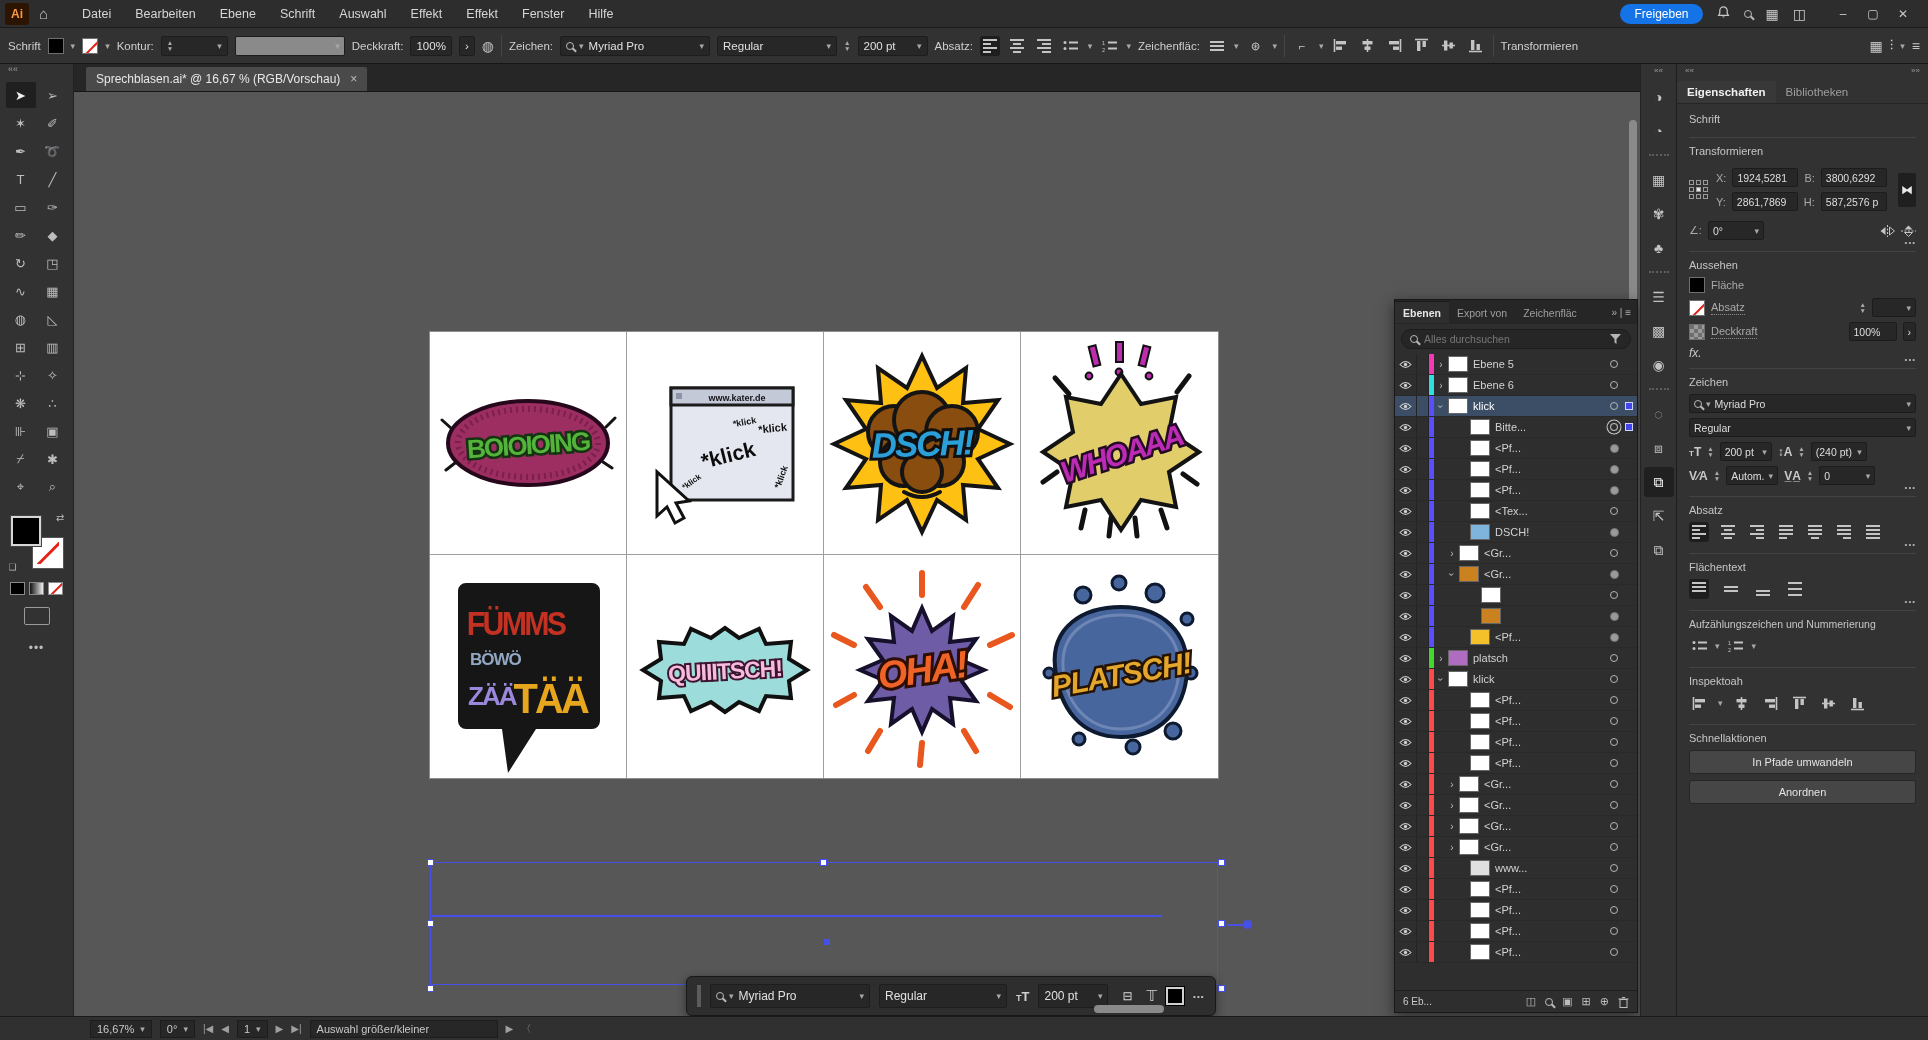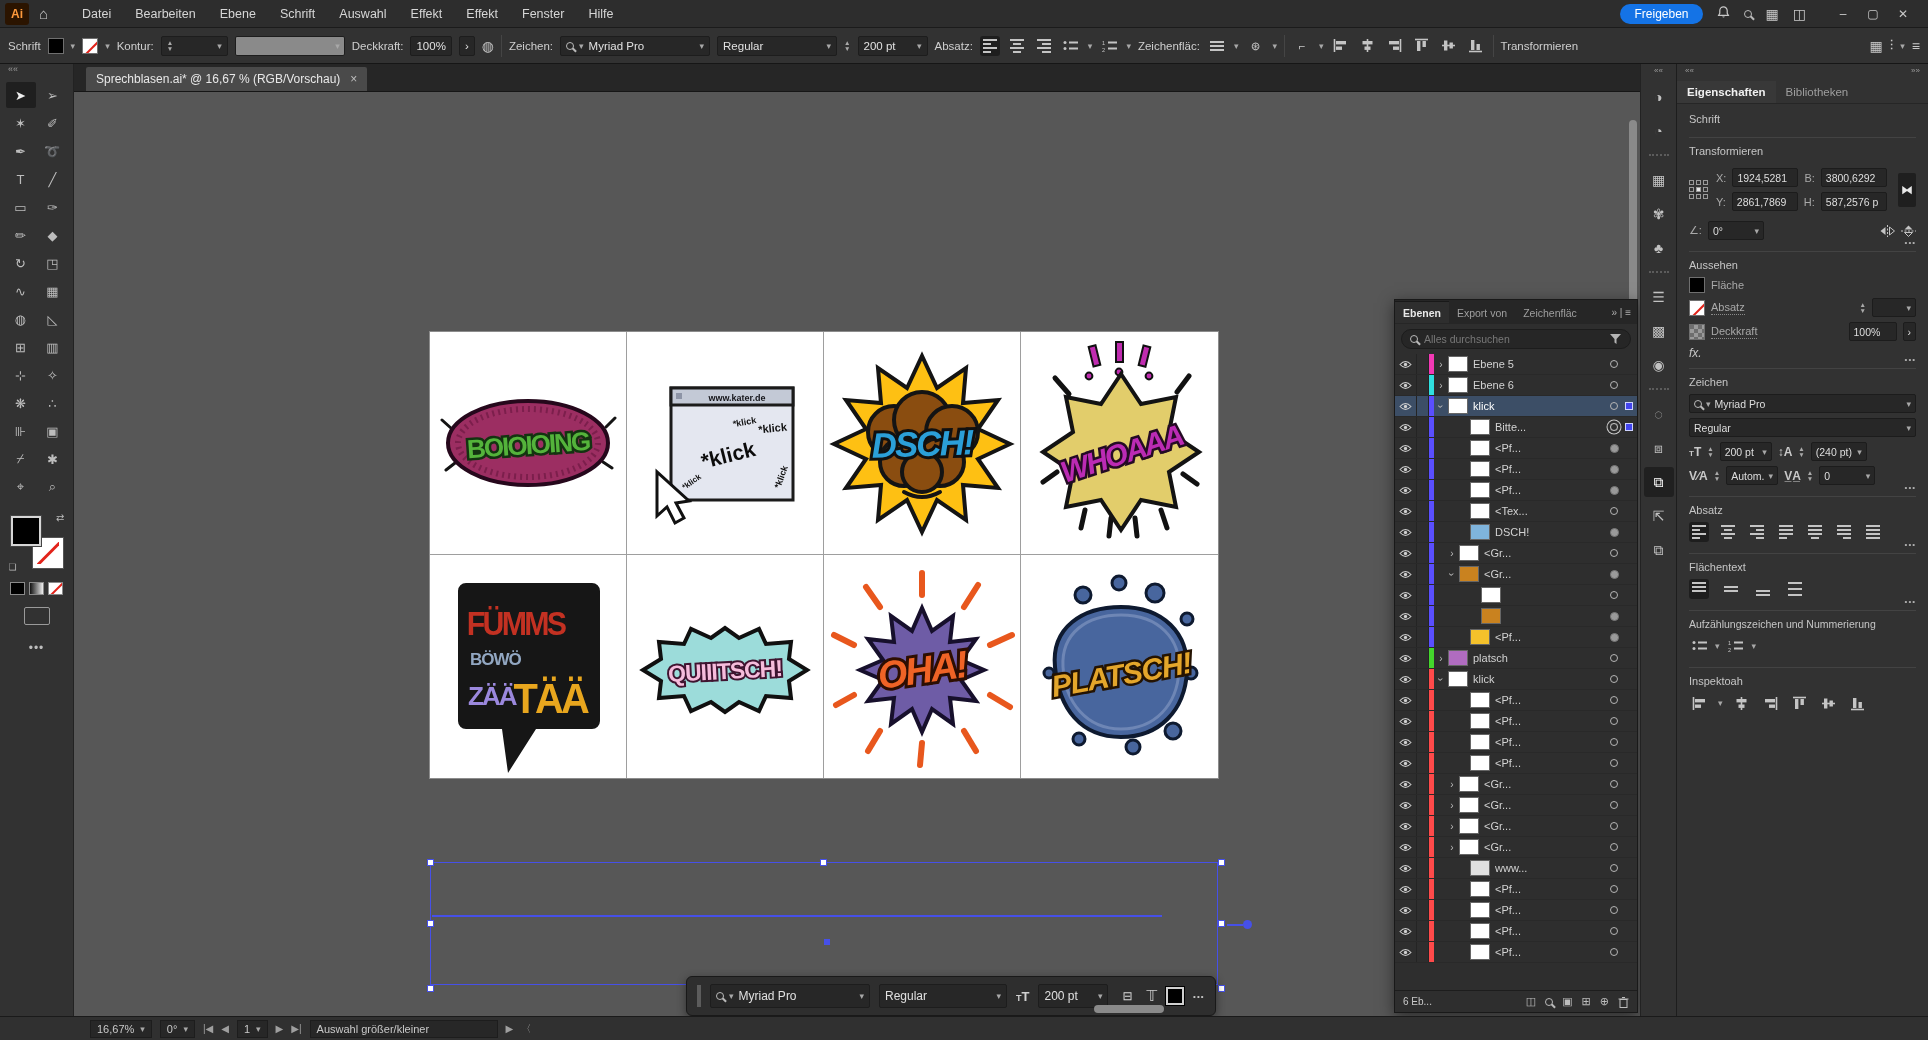--- a/index.html
+++ b/index.html
@@ -1496,20 +1496,25 @@
             <span class="ibtn svgicon">
                 <svg width="13" height="15" viewBox="0 0 13 15">
                   <line x1="0" y1="13.5" x2="13" y2="13.5" stroke="#c4c4c4" stroke-width="1.6"></line>
                   <rect x="2" y="2" width="3.4" height="10" fill="#c4c4c4"></rect>
                   <rect x="7.5" y="6" width="3.4" height="6" fill="#c4c4c4"></rect>
                 </svg>
               </span>
           </div>
         </div>
 
+        <div class="psec">
+          <div class="phdr">Schnellaktionen</div>
+          <button class="qbtn">In Pfade umwandeln</button>
+          <button class="qbtn">Anordnen</button>
+        </div>
 
       </div>
     </div>
   </div>
 
   <div class="statusbar">
     <span class="sb-field">
         <span>16,67%</span>
         <span class="dd chev">▾</span>
       </span>

